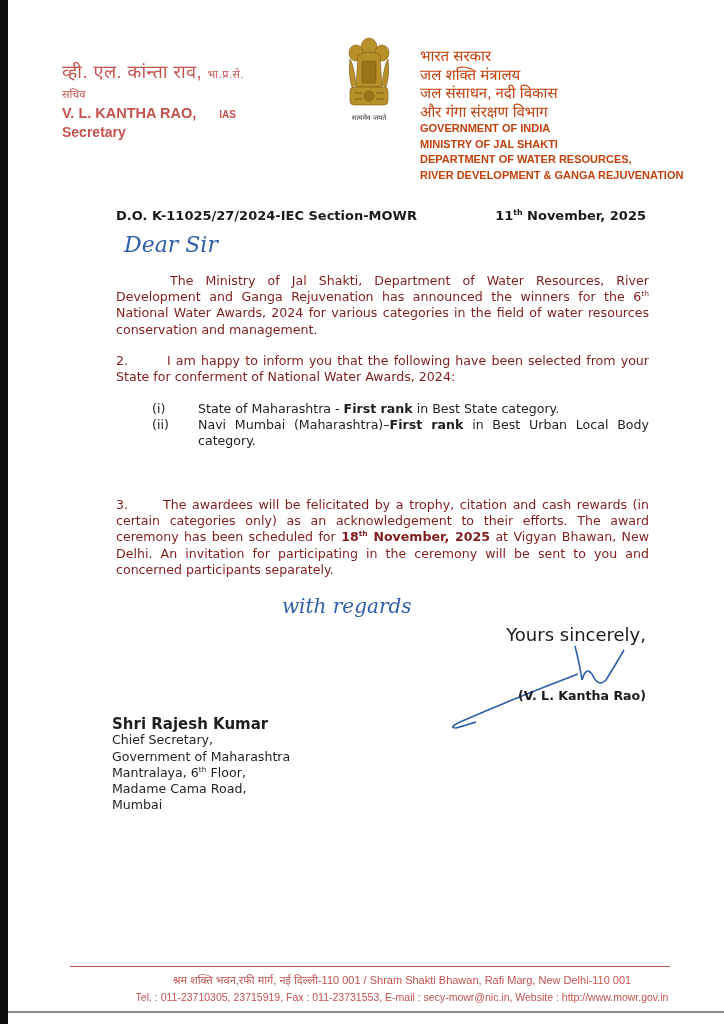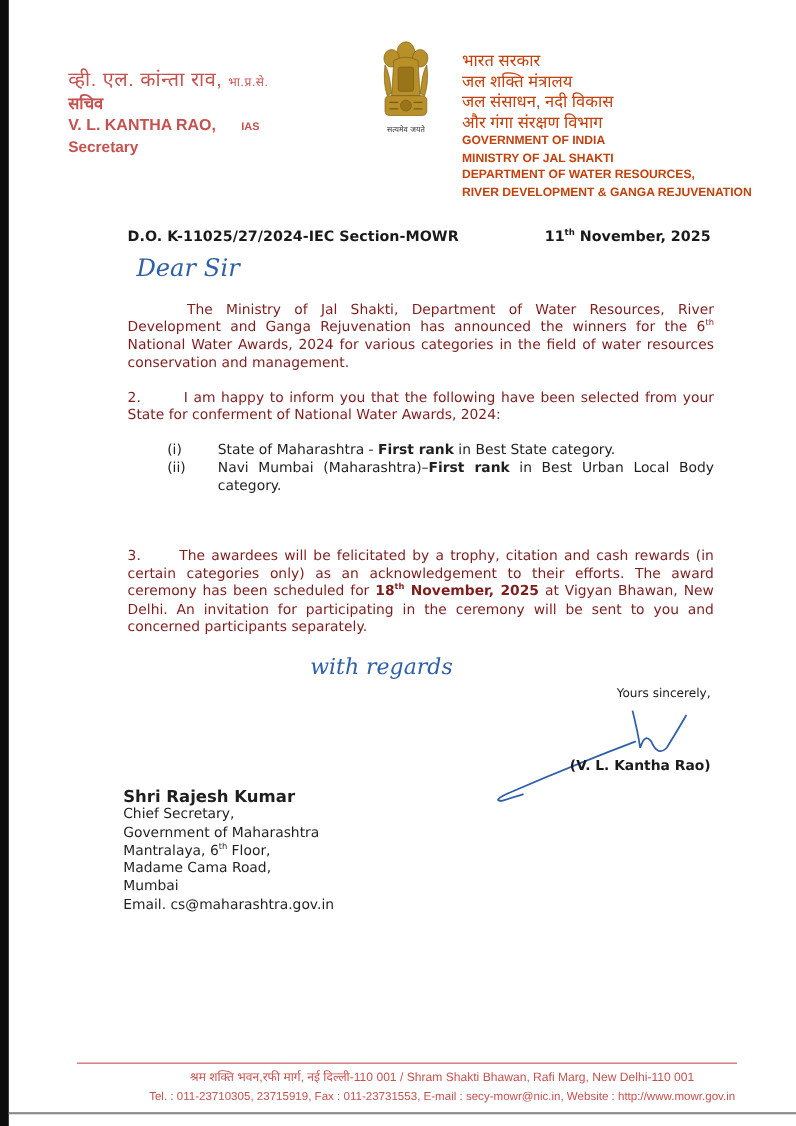--- a/index.html
+++ b/index.html
@@ -4,21 +4,21 @@
 <style>
   * { box-sizing: border-box; margin: 0; padding: 0; }
   html, body { width: 724px; height: 1024px; background: #ffffff; overflow: hidden; }
   body { position: relative; font-family: "DejaVu Sans", "Liberation Sans", sans-serif; color: #1a1a1a; }
   .left-edge { position: absolute; left: 0; top: 0; width: 8px; height: 1024px; background: #0d0d0d; }
 
   
   .hdr-left { position: absolute; left: 62px; top: 61px; color: #c4524f; font-family: "Liberation Sans", sans-serif; }
   .hdr-left .hi-name { font-size: 18px; line-height: 22px; letter-spacing: 0.5px; }
   .hdr-left .hi-name small { font-size: 11px; text-align: right; }
-  .hdr-left .hi-title { font-size: 15px; line-height: 18px; font-weight: bold; }
+  .hdr-left .hi-title { font-size: 11px; line-height: 18px; }
   .hdr-left .en-name { font-size: 14.5px; font-weight: bold; line-height: 18px; margin-top: 1px; }
   .hdr-left .en-name small { font-size: 10px; padding-left: 19px; }
   .hdr-left .en-title { font-size: 14px; font-weight: bold; line-height: 17px; }
 
   
   .emblem { position: absolute; left: 338px; top: 35px; width: 62px; height: 92px; text-align: center; }
   .emblem svg { display: block; margin: 0 auto; }
   .emblem .motto { font-size: 7px; color: #333; line-height: 9px; margin-top: 1px; }
 
   
@@ -39,21 +39,21 @@
   .p1 { top: 273px; text-indent: 54px; }
   .p2 { top: 353px; }
   .p2 .num { display: inline-block; width: 51px; }
   .awards { position: absolute; left: 152px; top: 401px; width: 497px; font-size: 12.6px; line-height: 15.8px; font-family: "DejaVu Sans", sans-serif; color: #1f1f1f; }
   .award { display: flex; margin-bottom: 0; }
   .award .roman { width: 46px; flex: none; }
   .award .txt { flex: 1; text-align: justify; }
   .p3 { top: 497px; }
   .p3 .num { display: inline-block; width: 47px; }
 
-  .closing { position: absolute; right: 78px; top: 624px; font-size: 11px; font-family: "DejaVu Sans", sans-serif; }
+  .closing { position: absolute; right: 78px; top: 624px; font-size: 18px; font-family: "DejaVu Sans", sans-serif; }
   .signature { position: absolute; left: 440px; top: 636px; width: 220px; height: 110px; }
   .signer { position: absolute; right: 78px; top: 688px; font-size: 12.6px; font-weight: bold; font-family: "DejaVu Sans", sans-serif; }
 
   .addressee { position: absolute; left: 112px; top: 716px; font-size: 12.6px; line-height: 16.3px; font-family: "DejaVu Sans", sans-serif; color: #1f1f1f; }
   .addressee .name { font-weight: bold; font-size: 15px; }
 
   .footer-rule-top { position: absolute; left: 70px; top: 966px; width: 600px; height: 1px; background: #c4524f; }
   .footer { position: absolute; left: 0; top: 972px; width: 724px; text-align: center; color: #c4524f; font-family: "Liberation Sans", sans-serif; font-size: 11px; line-height: 17px; margin-left: 40px; }
   .footer .l2 { font-size: 10.5px; }
   .footer-rule-bottom { position: absolute; left: 8px; top: 1011px; width: 716px; height: 2px; background: #8c8c8c; }
@@ -140,21 +140,20 @@
 
 <div class="signer">(V. L. Kantha Rao)</div>
 
 <div class="addressee">
   <div class="name">Shri Rajesh Kumar</div>
   <div>Chief Secretary,</div>
   <div>Government of Maharashtra</div>
   <div><span>Mantralaya, </span><span>6</span><sup>th</sup><span> Floor,</span></div>
   <div>Madame Cama Road,</div>
   <div>Mumbai</div>
-  <div>Email. cs@maharashtra.gov.in</div>
 </div>
 
 <div class="footer-rule-top"></div>
 <div class="footer">
   <div>श्रम शक्ति भवन,रफी मार्ग, नई दिल्ली-110 001 / Shram Shakti Bhawan, Rafi Marg, New Delhi-110 001</div>
   <div class="l2">Tel. : 011-23710305, 23715919, Fax : 011-23731553, E-mail : secy-mowr@nic.in, Website : http://www.mowr.gov.in</div>
 </div>
 <div class="footer-rule-bottom"></div>
 
 </body></html>

